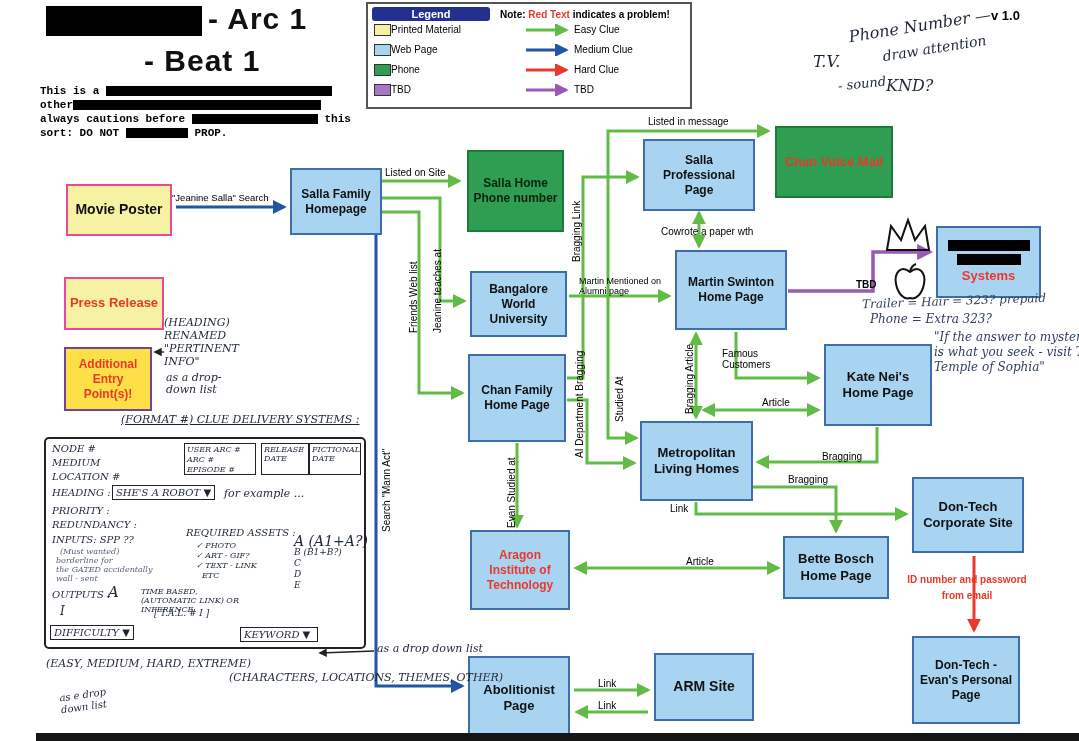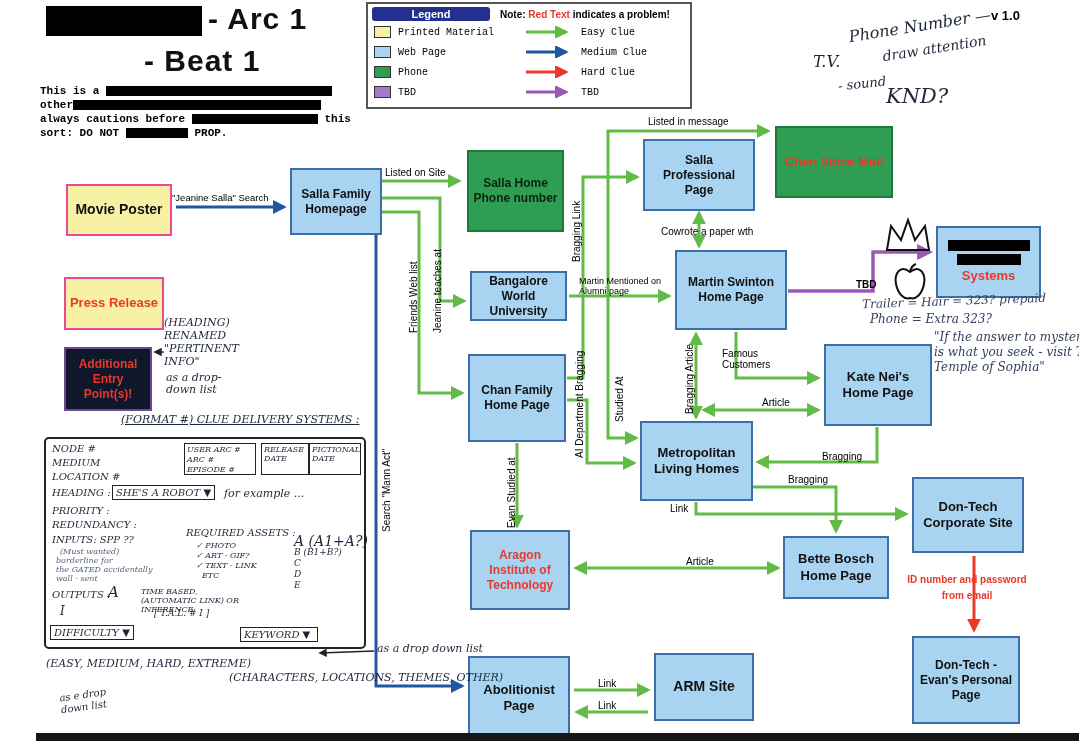--- a/index.html
+++ b/index.html
@@ -19,31 +19,31 @@
 
   
   .legend { position:absolute; border:2px solid #555; background:#fff; }
   .legend-header { display:flex; align-items:center; gap:10px; padding:3px 4px 1px 4px; }
   .legend-title { background:#23308f; color:#fff; font-size:11px; font-weight:bold; text-align:center; width:118px; border-radius:3px; padding:1px 0; }
   .legend-note { font-size:10px; font-weight:bold; color:#000; }
   .legend-note .red { color:#e8392a; }
   .legend-body { display:flex; padding:2px 6px; }
   .legend-col { display:flex; flex-direction:column; gap:6px; }
   .legend-col.swatches { width:150px; }
-  .legend-row { display:flex; align-items:flex-end; gap:7px; height:14px;font-family:Liberation Mono, monospace; }
+  .legend-row { display:flex; align-items:flex-start; height:14px; }
   .legend-swatch { width:17px; height:12px; border:1px solid #333; }
   .legend-label { font-size:10px; color:#000; }
 
   
   .node { position:absolute; display:flex; align-items:center; justify-content:center; text-align:center;
           font-weight:bold; font-size:12px; line-height:1.25; padding:3px; color:#111; }
   .node.yellow { background:#f6f1a3; border:2px solid #ec4899; }
   .node.blue   { background:#a9d4f1; border:2px solid #3c6ea8; }
   .node.green  { background:#2f9e52; border:2px solid #1c7a3a; }
-  .node.purple { background:#0f172a; border:2px solid #6f4694; }
+  .node.purple { background:#fde047; border:2px solid #6f4694; }
   .red-text { color:#e8392a;justify-content:center; }
   .systems-inner { display:flex; flex-direction:column; align-items:center; gap:3px; }
   .redact-bar { background:#000; height:11px; width:82px; }
   .redact-bar.short { width:64px; }
 
   
   .edge-label { position:absolute; font-size:10px; color:#000; white-space:nowrap; }
   .edge-label.wrap { white-space:normal; }
   .edge-label.bold { font-weight:bold; }
   .edge-label.red { color:#e8392a; font-weight:bold; text-align:center; }
@@ -199,21 +199,21 @@
         </div>
       </div>
     </div>
   </div>
 
   <div class="abs" style="left:955px;top:8px;font-weight:bold;font-size:13px">v 1.0</div>
   <div class="hand dark" style="left:812px;top:16px;font-size:16px;transform:rotate(-9deg)">Phone Number —</div>
   <div class="hand dark" style="left:846px;top:40px;font-size:14px;transform:rotate(-9deg)">draw attention</div>
   <div class="hand dark" style="left:777px;top:52px;font-size:16px">T.V.</div>
   <div class="hand dark" style="left:802px;top:76px;font-size:13px;transform:rotate(-6deg)">- sound</div>
-  <div class="hand dark" style="left:850px;top:84px;font-size:21px">KND?</div>
+  <div class="hand dark" style="left:850px;top:76px;font-size:16px">KND?</div>
 
   <div class="node yellow" style="left:30px;top:184px;width:106px;height:52px;font-size:14px">
       <span>Movie Poster</span>
     </div>
   <div class="node yellow red-text" style="left:28px;top:277px;width:100px;height:53px;font-size:13px">
       <span>Press Release</span>
     </div>
   <div class="node purple red-text" style="left:28px;top:347px;width:88px;height:64px;font-size:12px">
       <span>Additional Entry Point(s)!</span>
     </div>
@@ -222,21 +222,21 @@
     </div>
   <div class="node green" style="left:431px;top:150px;width:97px;height:82px;color:#08260f">
       <span>Salla Home Phone number</span>
     </div>
   <div class="node blue" style="left:607px;top:139px;width:112px;height:72px">
       <span>Salla Professional Page</span>
     </div>
   <div class="node green red-text" style="left:739px;top:126px;width:118px;height:72px;font-size:13px">
       <span>Chan Voice Mail</span>
     </div>
-  <div class="node blue" style="left:434px;top:271px;width:97px;height:50px">
+  <div class="node blue" style="left:434px;top:271px;width:97px;height:66px">
       <span>Bangalore World University</span>
     </div>
   <div class="node blue" style="left:639px;top:250px;width:112px;height:80px">
       <span>Martin Swinton Home Page</span>
     </div>
   <div class="node blue" style="left:432px;top:354px;width:98px;height:88px">
       <span>Chan Family Home Page</span>
     </div>
   <div class="node blue" style="left:900px;top:226px;width:105px;height:72px">
     <div class="systems-inner">

